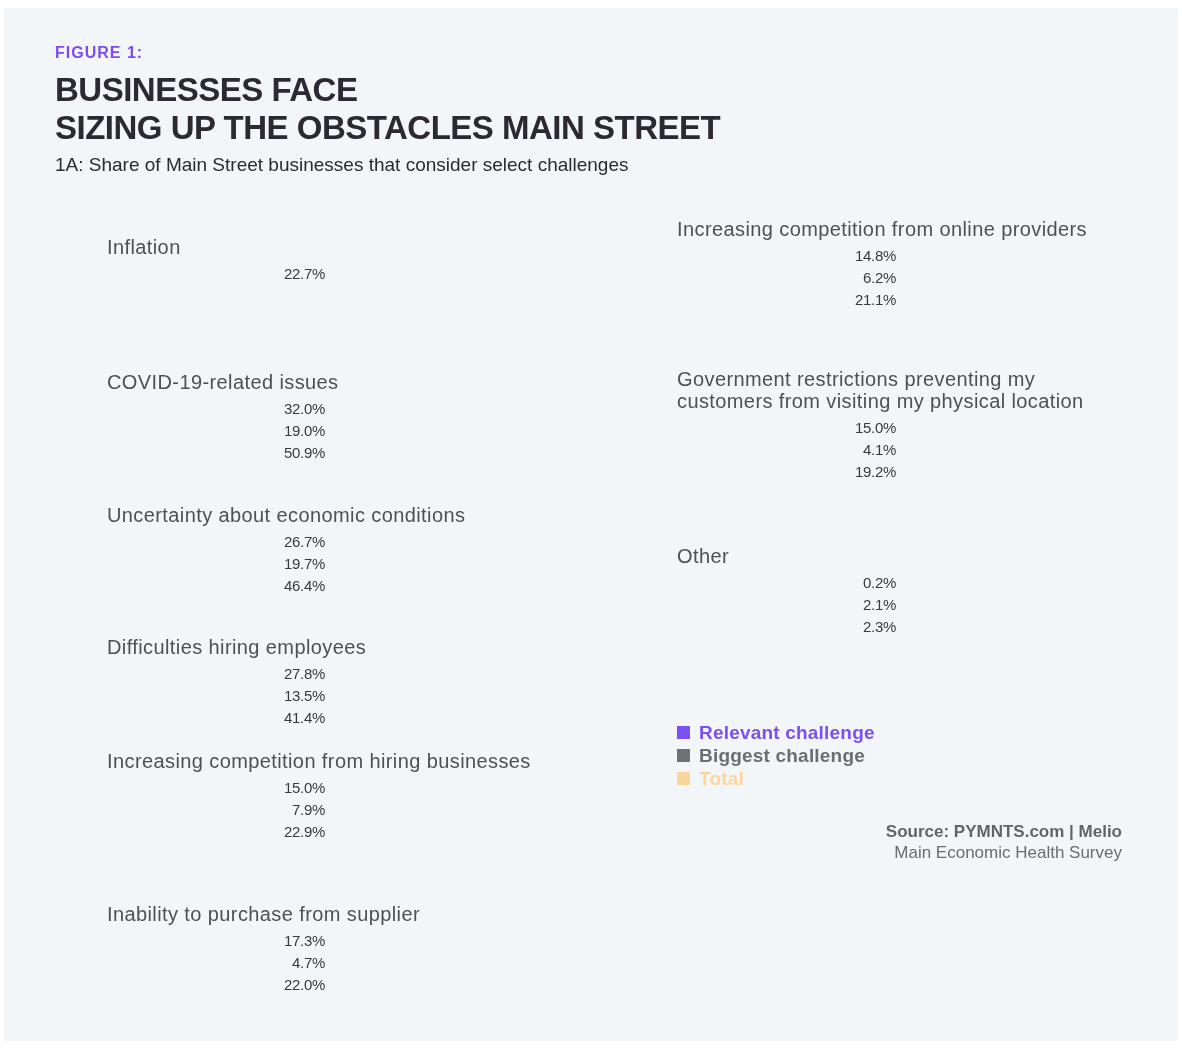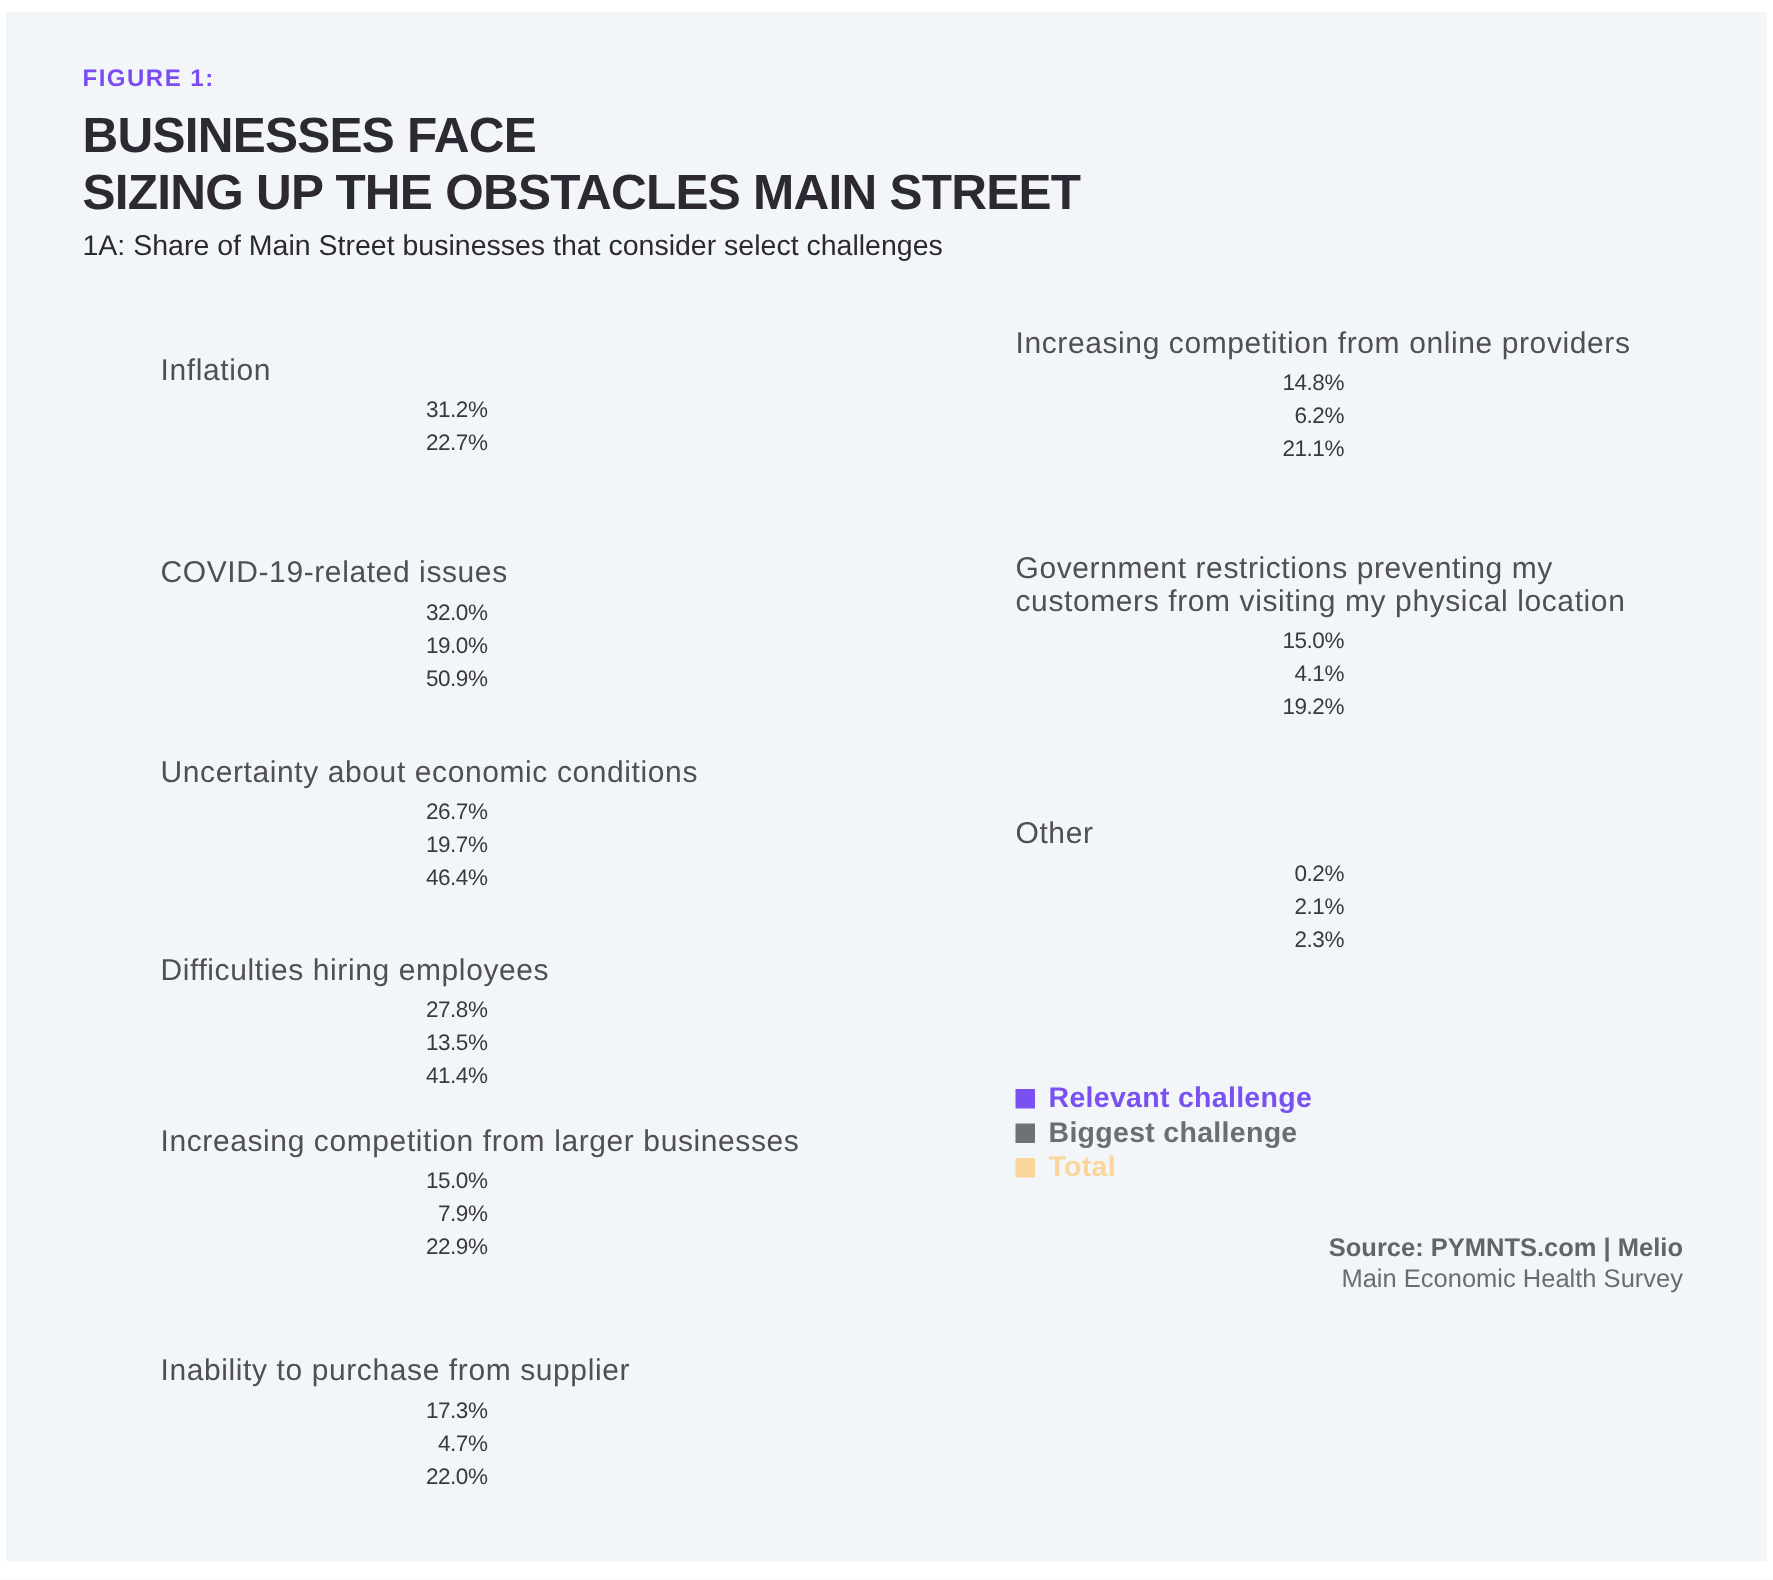--- a/index.html
+++ b/index.html
@@ -71,26 +71,20 @@
     <span style="display:block">BUSINESSES FACE</span>
     <span style="display:block">SIZING UP THE OBSTACLES MAIN STREET</span>
   </h1>
   <div class="subtitle">1A: Share of Main Street businesses that consider select challenges</div>
 </header>
 
 <div id="chart-area">
   <section class="group col-left" style="top: 236px; left: 53px;">
     <h3 class="group-title">Inflation</h3>
     <div class="rows">
-  <div class="row">
-    <span class="pct">31.2%</span>
-    <span class="track">
-      <span class="fill" style="width: 31.2%; background: rgb(123, 80, 242);"></span>
-    </span>
-  </div>
 
   <div class="row">
     <span class="pct">22.7%</span>
     <span class="track">
       <span class="fill" style="width: 22.7%; background: rgb(111, 113, 116);"></span>
     </span>
   </div>
 
 </div>
   </section>
@@ -167,21 +161,21 @@
   <div class="row">
     <span class="pct">41.4%</span>
     <span class="track">
       <span class="fill" style="width: 41.4%; background: rgb(250, 214, 156);"></span>
     </span>
   </div>
 </div>
   </section>
 
   <section class="group col-left" style="top: 750px; left: 53px;">
-    <h3 class="group-title">Increasing competition from larger businesses</h3>
+    <h3 class="group-title">Increasing competition from hiring businesses</h3>
     <div class="rows">
   <div class="row">
     <span class="pct">15.0%</span>
     <span class="track">
       <span class="fill" style="width: 15%; background: rgb(123, 80, 242);"></span>
     </span>
   </div>
 
   <div class="row">
     <span class="pct">7.9%</span>

